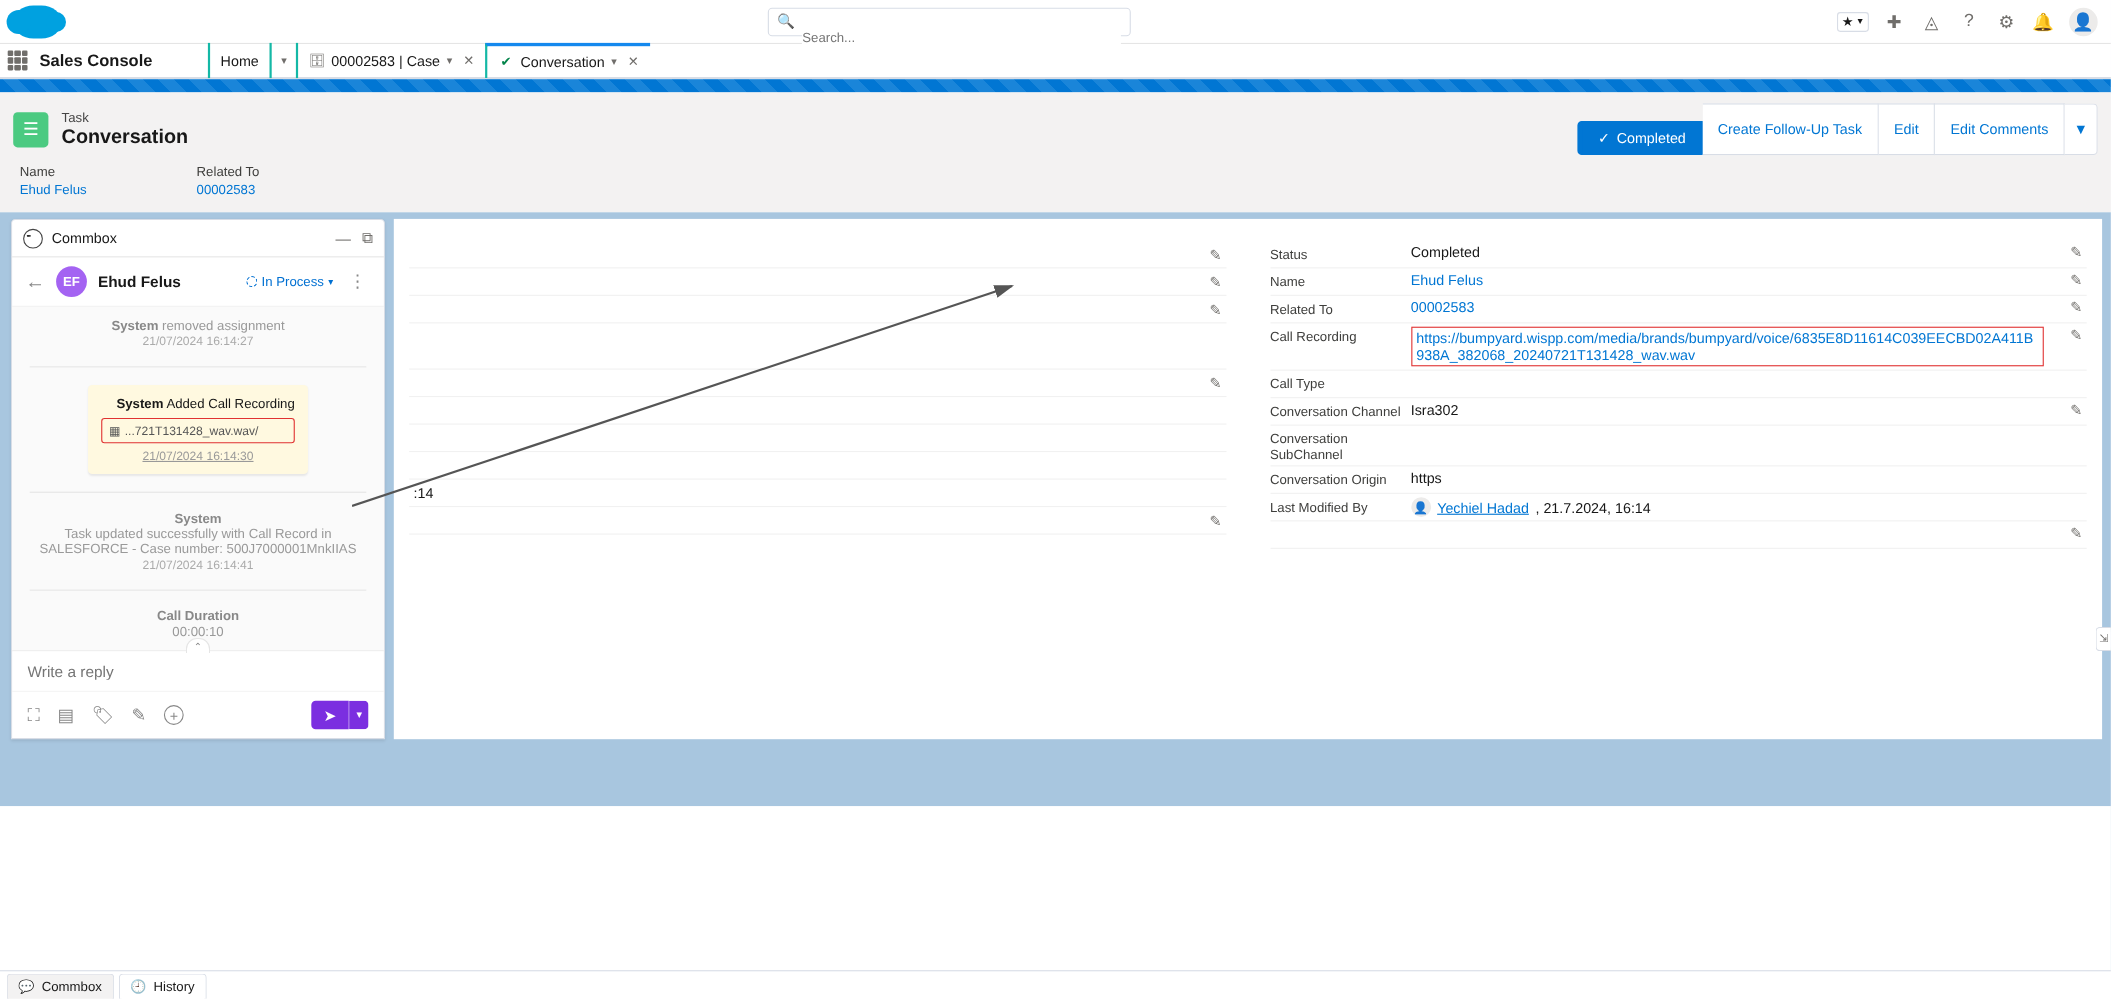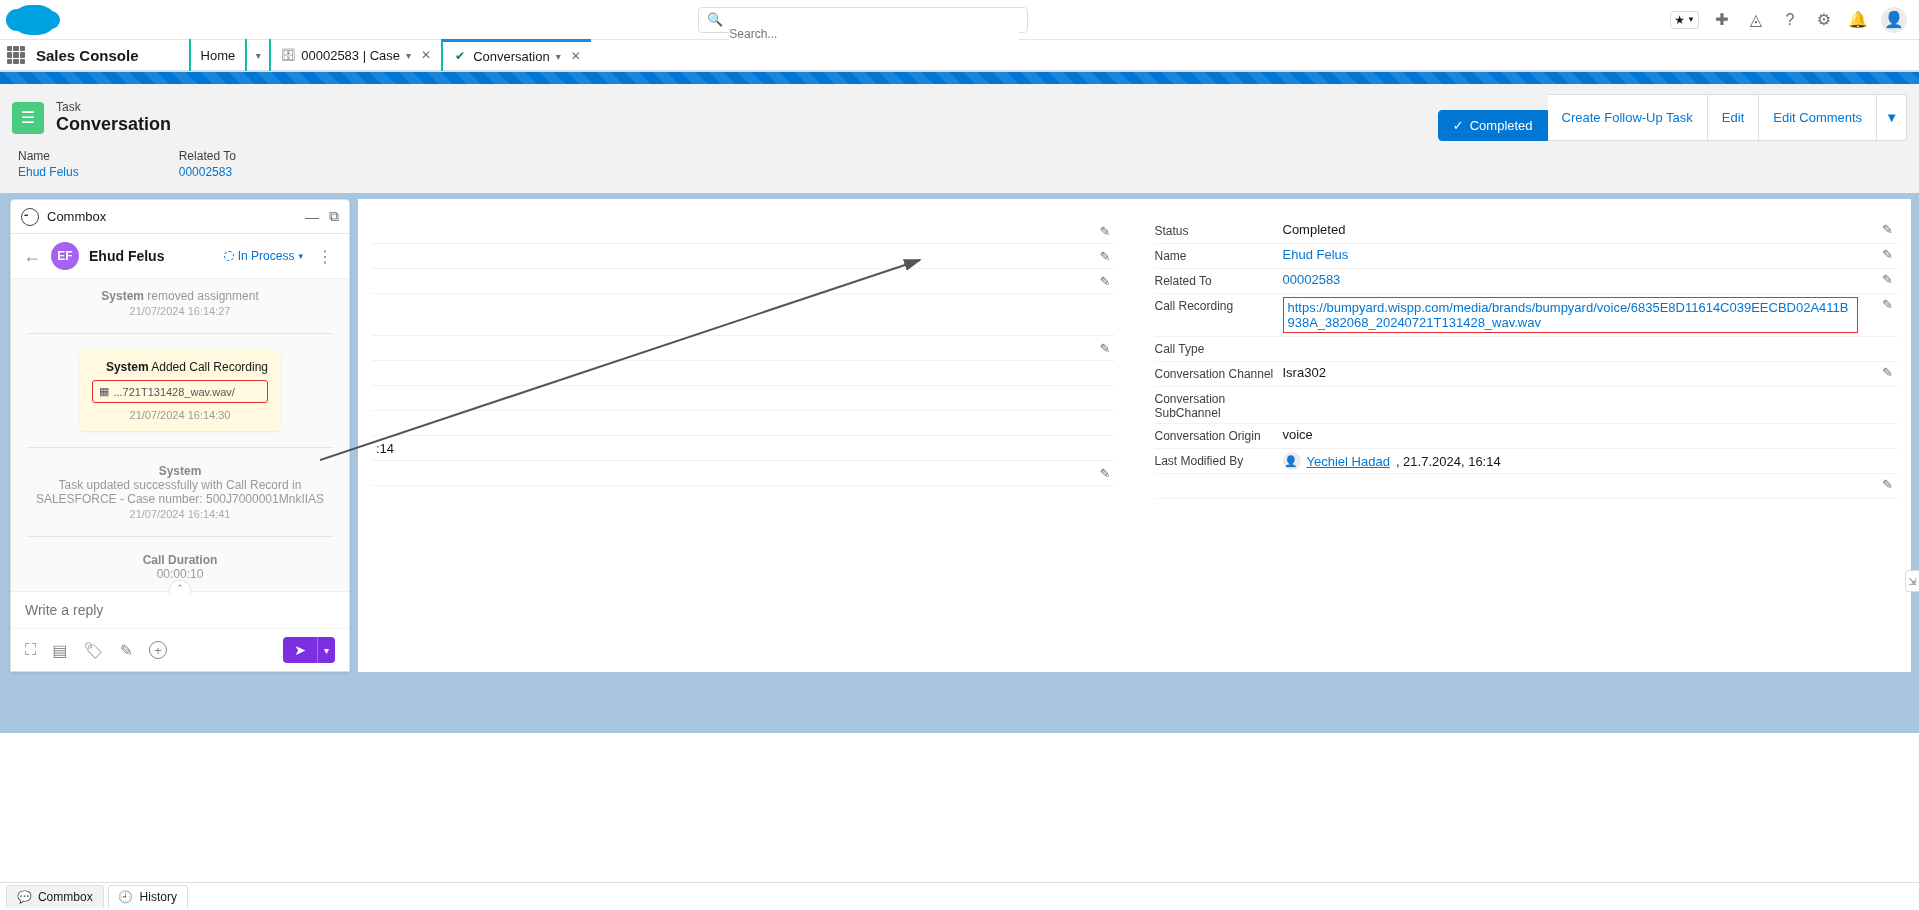--- a/index.html
+++ b/index.html
@@ -37,21 +37,21 @@
 
 
 .record-wrap { background:#f3f2f2; padding:10px 12px; }
 .record-header { background:#f3f2f2; display:flex; align-items:center; justify-content:space-between; }
 .rh-left { display:flex; align-items:center; gap:12px; }
 .rh-icon { width:32px; height:32px; background:#4bca81; border-radius:4px; display:flex; align-items:center; justify-content:center; color:#fff; font-size:16px; }
 .rh-labels .small { font-size:12px; color:#444; }
 .rh-labels .title { font-size:18px; font-weight:700; }
 .rh-actions { display:flex; }
 .rh-btn { border:1px solid #d8dde6; background:#fff; color:#0176d3; padding:7px 14px; font-size:13px; cursor:pointer; border-left:none; }
-.rh-btn:first-child { border-left:1px solid #a3a3a3; border-radius:4px 0 0 4px;margin-top:16px; }
+.rh-btn:first-child { border-left:5px solid #a3a3a3; border-radius:4px 0 0 4px;margin-top:16px; }
 .rh-btn.primary { background:#0176d3; color:#fff; border-color:#0176d3; border-radius:4px 0 0 4px; }
 .rh-btn.caret { border-radius:0 4px 4px 0; padding:7px 8px; }
 .record-fields { display:flex; gap:100px; padding:8px 6px 4px; font-size:12px; }
 .rf-label { color:#3e3e3c; margin-bottom:2px; }
 .rf-link { color:#0176d3; cursor:pointer; }
 
 
 .main { display:flex; position:relative; }
 
 
@@ -69,21 +69,21 @@
 .cb-status .spin { width:10px; height:10px; border:1.5px dashed #0070d2; border-radius:50%; display:inline-block; }
 .cb-menu { color:#888; font-size:16px; cursor:pointer; padding:0 4px; }
 .cb-body { flex:1; overflow:auto; background:#fafafa; padding:10px 16px; font-size:12px; display:flex; flex-direction:column; align-items:center; gap:14px; }
 .sys-msg { text-align:center; color:#999; width:100%; }
 .sys-msg .sys-label { font-weight:700; color:#888; }
 .sys-msg .ts { font-size:11px; color:#aaa; margin-top:2px; }
 .divider-line { border-top:1px solid #e5e5e5; width:100%; margin:2px 0; }
 .card-msg { background:#fff9e0; border-radius:4px; padding:10px 12px; width:200px; box-shadow:0 1px 2px rgba(0,0,0,0.08); }
 .card-msg .hdr { text-align:right; font-size:12px; margin-bottom:6px; }
 .file-chip { border:1.5px solid #e03131; border-radius:3px; padding:4px 6px; display:flex; align-items:center; gap:4px; font-size:11px; color:#555; }
-.card-msg .ts { text-align:center; font-size:11px; color:#999; margin-top:6px; }
+.card-msg .ts { text-align:center; font-size:11px; color:#999; margin-top:6px;text-decoration:underline; }
 .cb-reply { padding:10px 14px; position:relative; border-top:1px solid #eee; }
 .up-tab { width:22px; height:14px; background:#fff; border:1px solid #e5e5e5; border-bottom:none; border-radius:10px 10px 0 0; position:absolute; top:-12px; left:50%; transform:translateX(-50%); display:flex; align-items:center; justify-content:center; font-size:9px; color:#888; cursor:pointer; }
 .cb-reply input { border:none; outline:none; width:100%; font-size:14px; color:#aaa; }
 .cb-tools { display:flex; align-items:center; padding:8px 14px; gap:16px; border-top:1px solid #f4f4f4; }
 .cb-tool { color:#888; font-size:16px; cursor:pointer; }
 .cb-tool.plus { border:1.5px solid #888; border-radius:50%; width:18px; height:18px; display:flex; align-items:center; justify-content:center; font-size:13px; }
 .cb-send { margin-left:auto; display:flex; }
 .cb-send button { background:#7B2FE0; border:none; color:#fff; height:26px; cursor:pointer; display:flex; align-items:center; justify-content:center; }
 .cb-send .main-btn { width:34px; border-radius:4px 0 0 4px; font-size:14px; }
 .cb-send .caret-btn { width:18px; border-radius:0 4px 4px 0; border-left:1px solid rgba(255,255,255,0.3); font-size:10px; }
@@ -323,21 +323,21 @@
           <span class="lbl">Conversation Channel</span>
           <span class="val">Isra302</span>
           <span class="edit">✎</span>
         </div>
         <div class="detail-row">
           <span class="lbl">Conversation SubChannel</span>
           <span class="val"></span>
         </div>
         <div class="detail-row">
           <span class="lbl">Conversation Origin</span>
-          <span class="val">voice</span>
+          <span class="val">https</span>
         </div>
         <div class="detail-row">
           <span class="lbl">Last Modified By</span>
           <span class="val">
             <span class="user-chip">
               <span class="uicon">👤</span>
               <a class="link" style="color:#0176d3;text-decoration:underline;">Yechiel Hadad</a>
                   <span>, 21.7.2024, 16:14</span>
             </span>
           </span>

